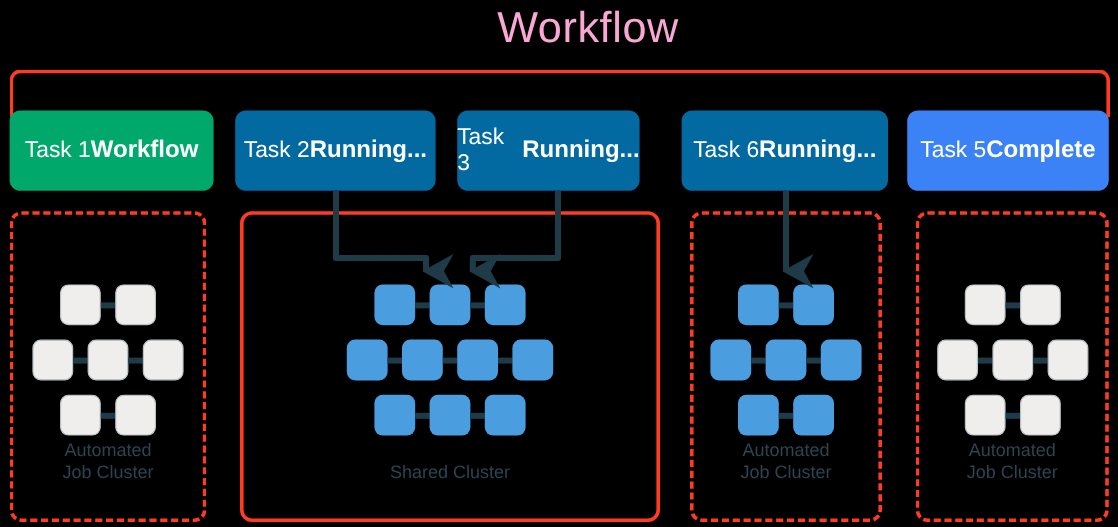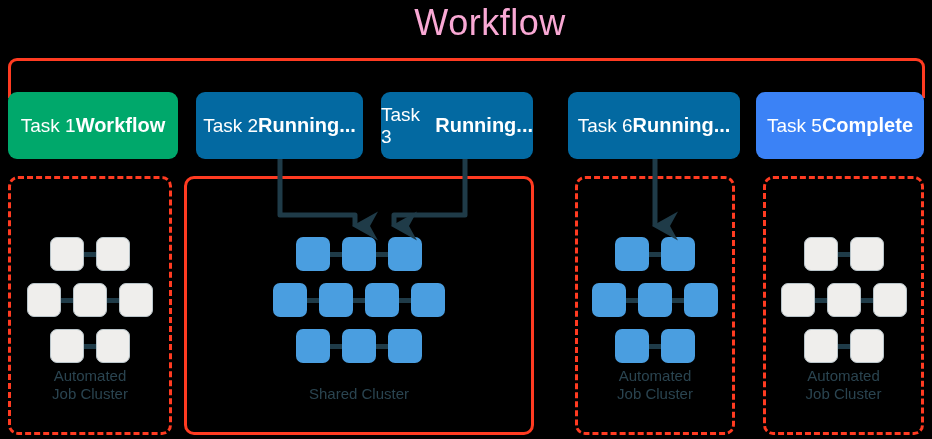--- a/index.html
+++ b/index.html
@@ -92,21 +92,21 @@
     box-sizing: border-box;
     border-radius: 10px;
   }
   .cluster.dashed {
     border: 3px dashed #ff3b21;
   }
   .cluster.solid {
     border: 3px solid #ff3b21;
   }
   .cluster.p1 { left:   8px; width: 164px; }
-  .cluster.p2 { left: 184px; width: 350px; }
+  .cluster.p2 { left: 200px; width: 350px; }
   .cluster.p3 { left: 575px; width: 160px; }
   .cluster.p4 { left: 763px; width: 161px; }
 
   .cluster-label {
     position: absolute;
     left: 0;
     width: 100%;
     bottom: 28px;
     text-align: center;
     font-size: 15px;

